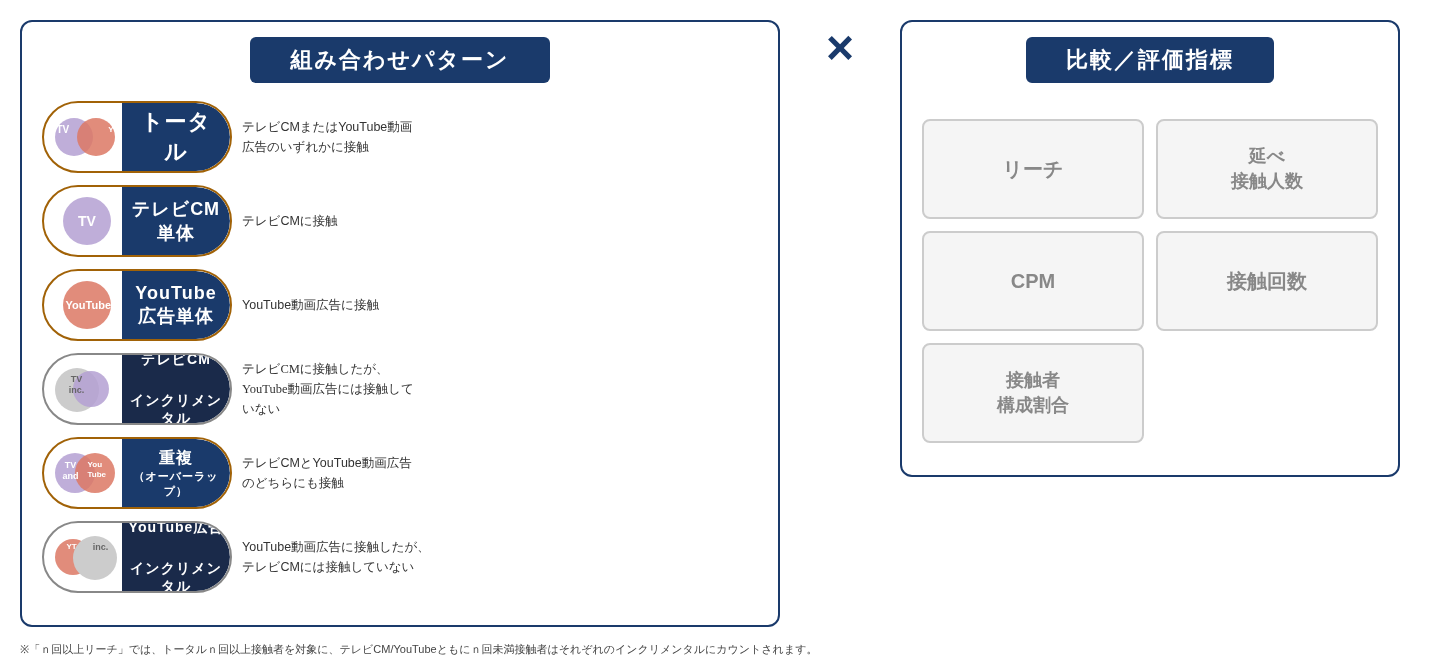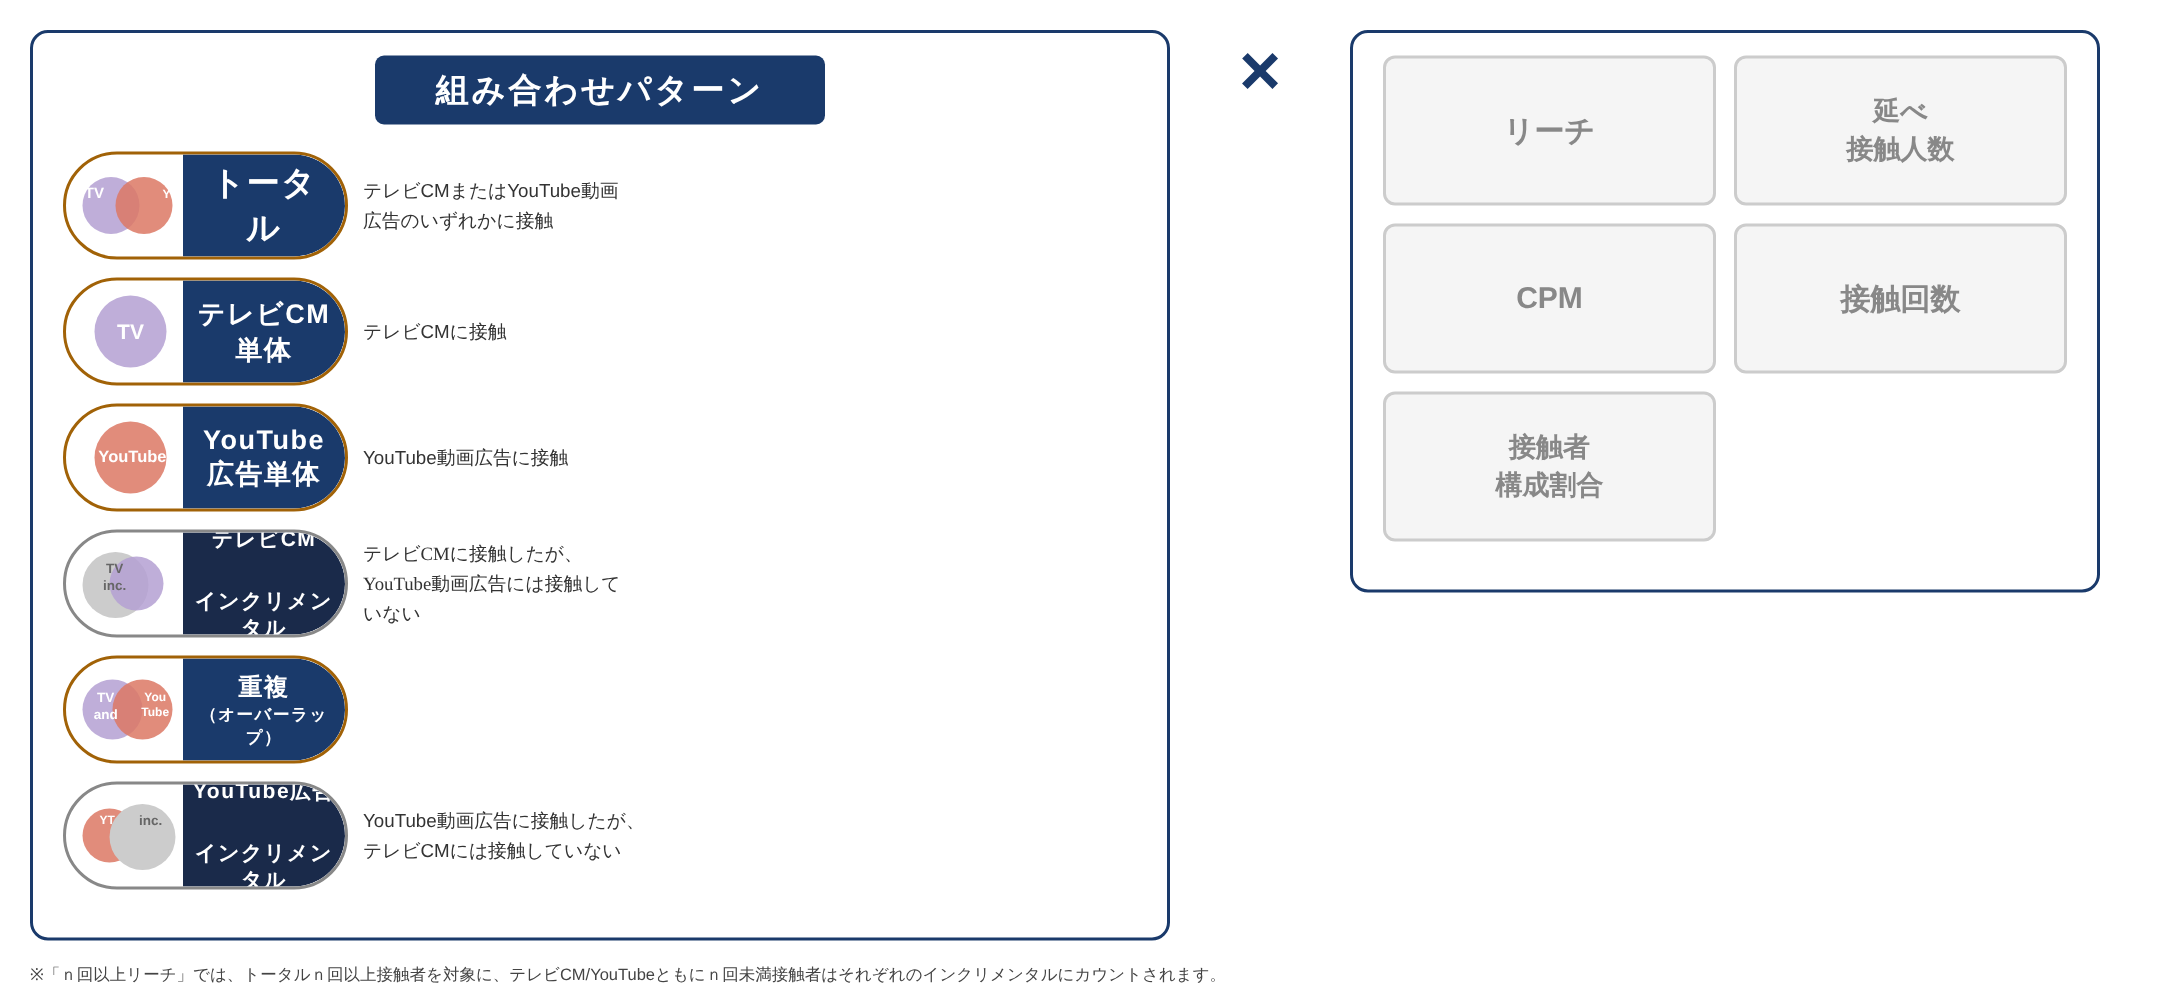--- a/index.html
+++ b/index.html
@@ -225,21 +225,20 @@
       line-height: 1.2;
     }
     .circle-tvandy-label-r {
       position: absolute;
       right: 0px;
       top: 10px;
       font-size: 8px;
       color: #fff;
       font-weight: bold;
       z-index: 2;
-      text-align: center;
       width: 32px;
       line-height: 1.2;
     }
     
     .circles-yt-inc {
       position: relative;
       width: 65px;
       height: 46px;
     }
     .circle-yt-inc-left {
@@ -439,20 +438,22 @@
             <div class="circle-tvandy-right"></div>
             <span class="circle-tvandy-label-l">TV<br>and</span>
             <span class="circle-tvandy-label-r">You<br>Tube</span>
           </div>
         </div>
         <div class="pill-label-area" style="font-size:16px; flex-direction:column; display:flex;">
           <span>重複</span>
           <span style="font-size:11px;">（オーバーラップ）</span>
         </div>
       </div>
+      <div class="desc" style="white-space:pre-line;">テレビCMとYouTube動画広告
+のどちらにも接触</div>
     </div>
 
     <div class="row">
       <div class="pill" style="border-color:#888;">
         <div class="pill-icon-area">
           <div class="circles-yt-inc">
             <div class="circle-yt-inc-left"></div>
             <div class="circle-yt-inc-right"></div>
             <span class="circle-yt-inc-label-l">YT</span>
             <span class="circle-yt-inc-label-r">inc.</span>
@@ -466,20 +467,23 @@
       <div class="desc" style="white-space:pre-line;">YouTube動画広告に接触したが、
 テレビCMには接触していない</div>
     </div>
   </div>
 
   <div class="middle-area">
     <div class="cross-symbol">×</div>
   </div>
 
   <div class="right-panel">
+    <div class="right-panel-header">
+      <div class="panel-title">比較／評価指標</div>
+    </div>
     <div class="metrics-grid">
 
       <div class="metric-box">
         <span>リーチ</span>
       </div>
 
       <div class="metric-box two-line">
         <span>延べ</span>
         <span>接触人数</span>
       </div>

